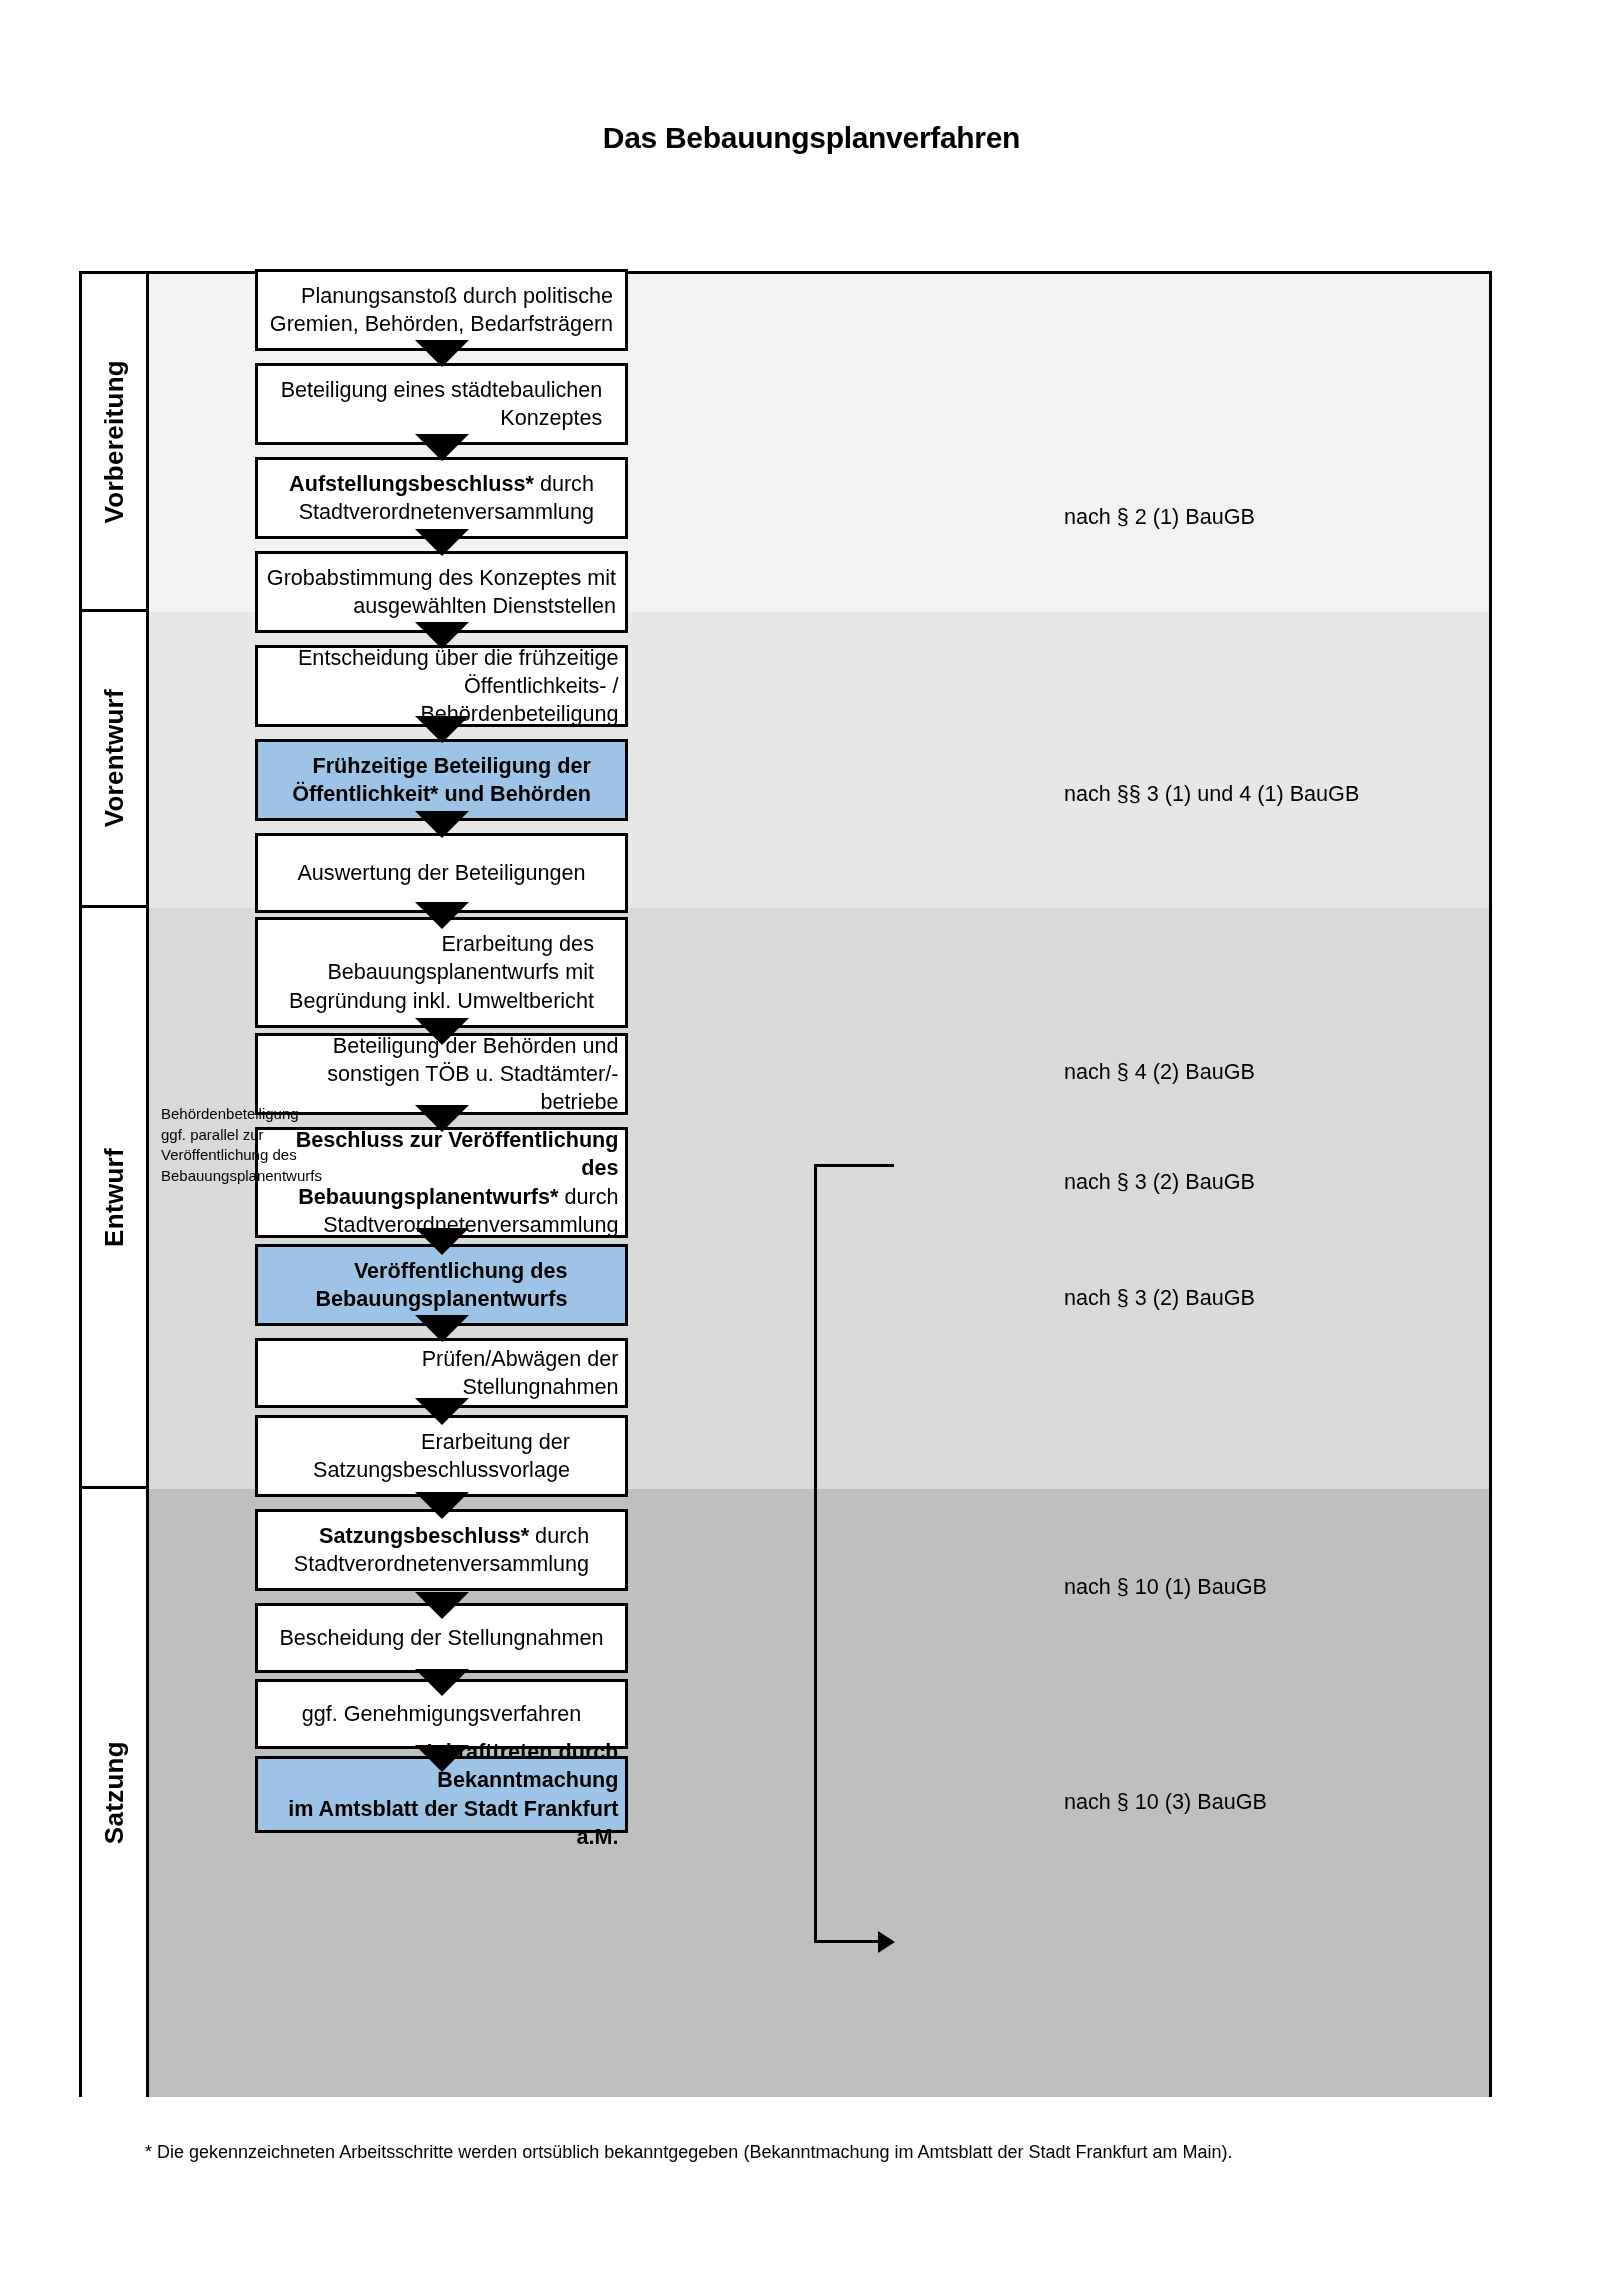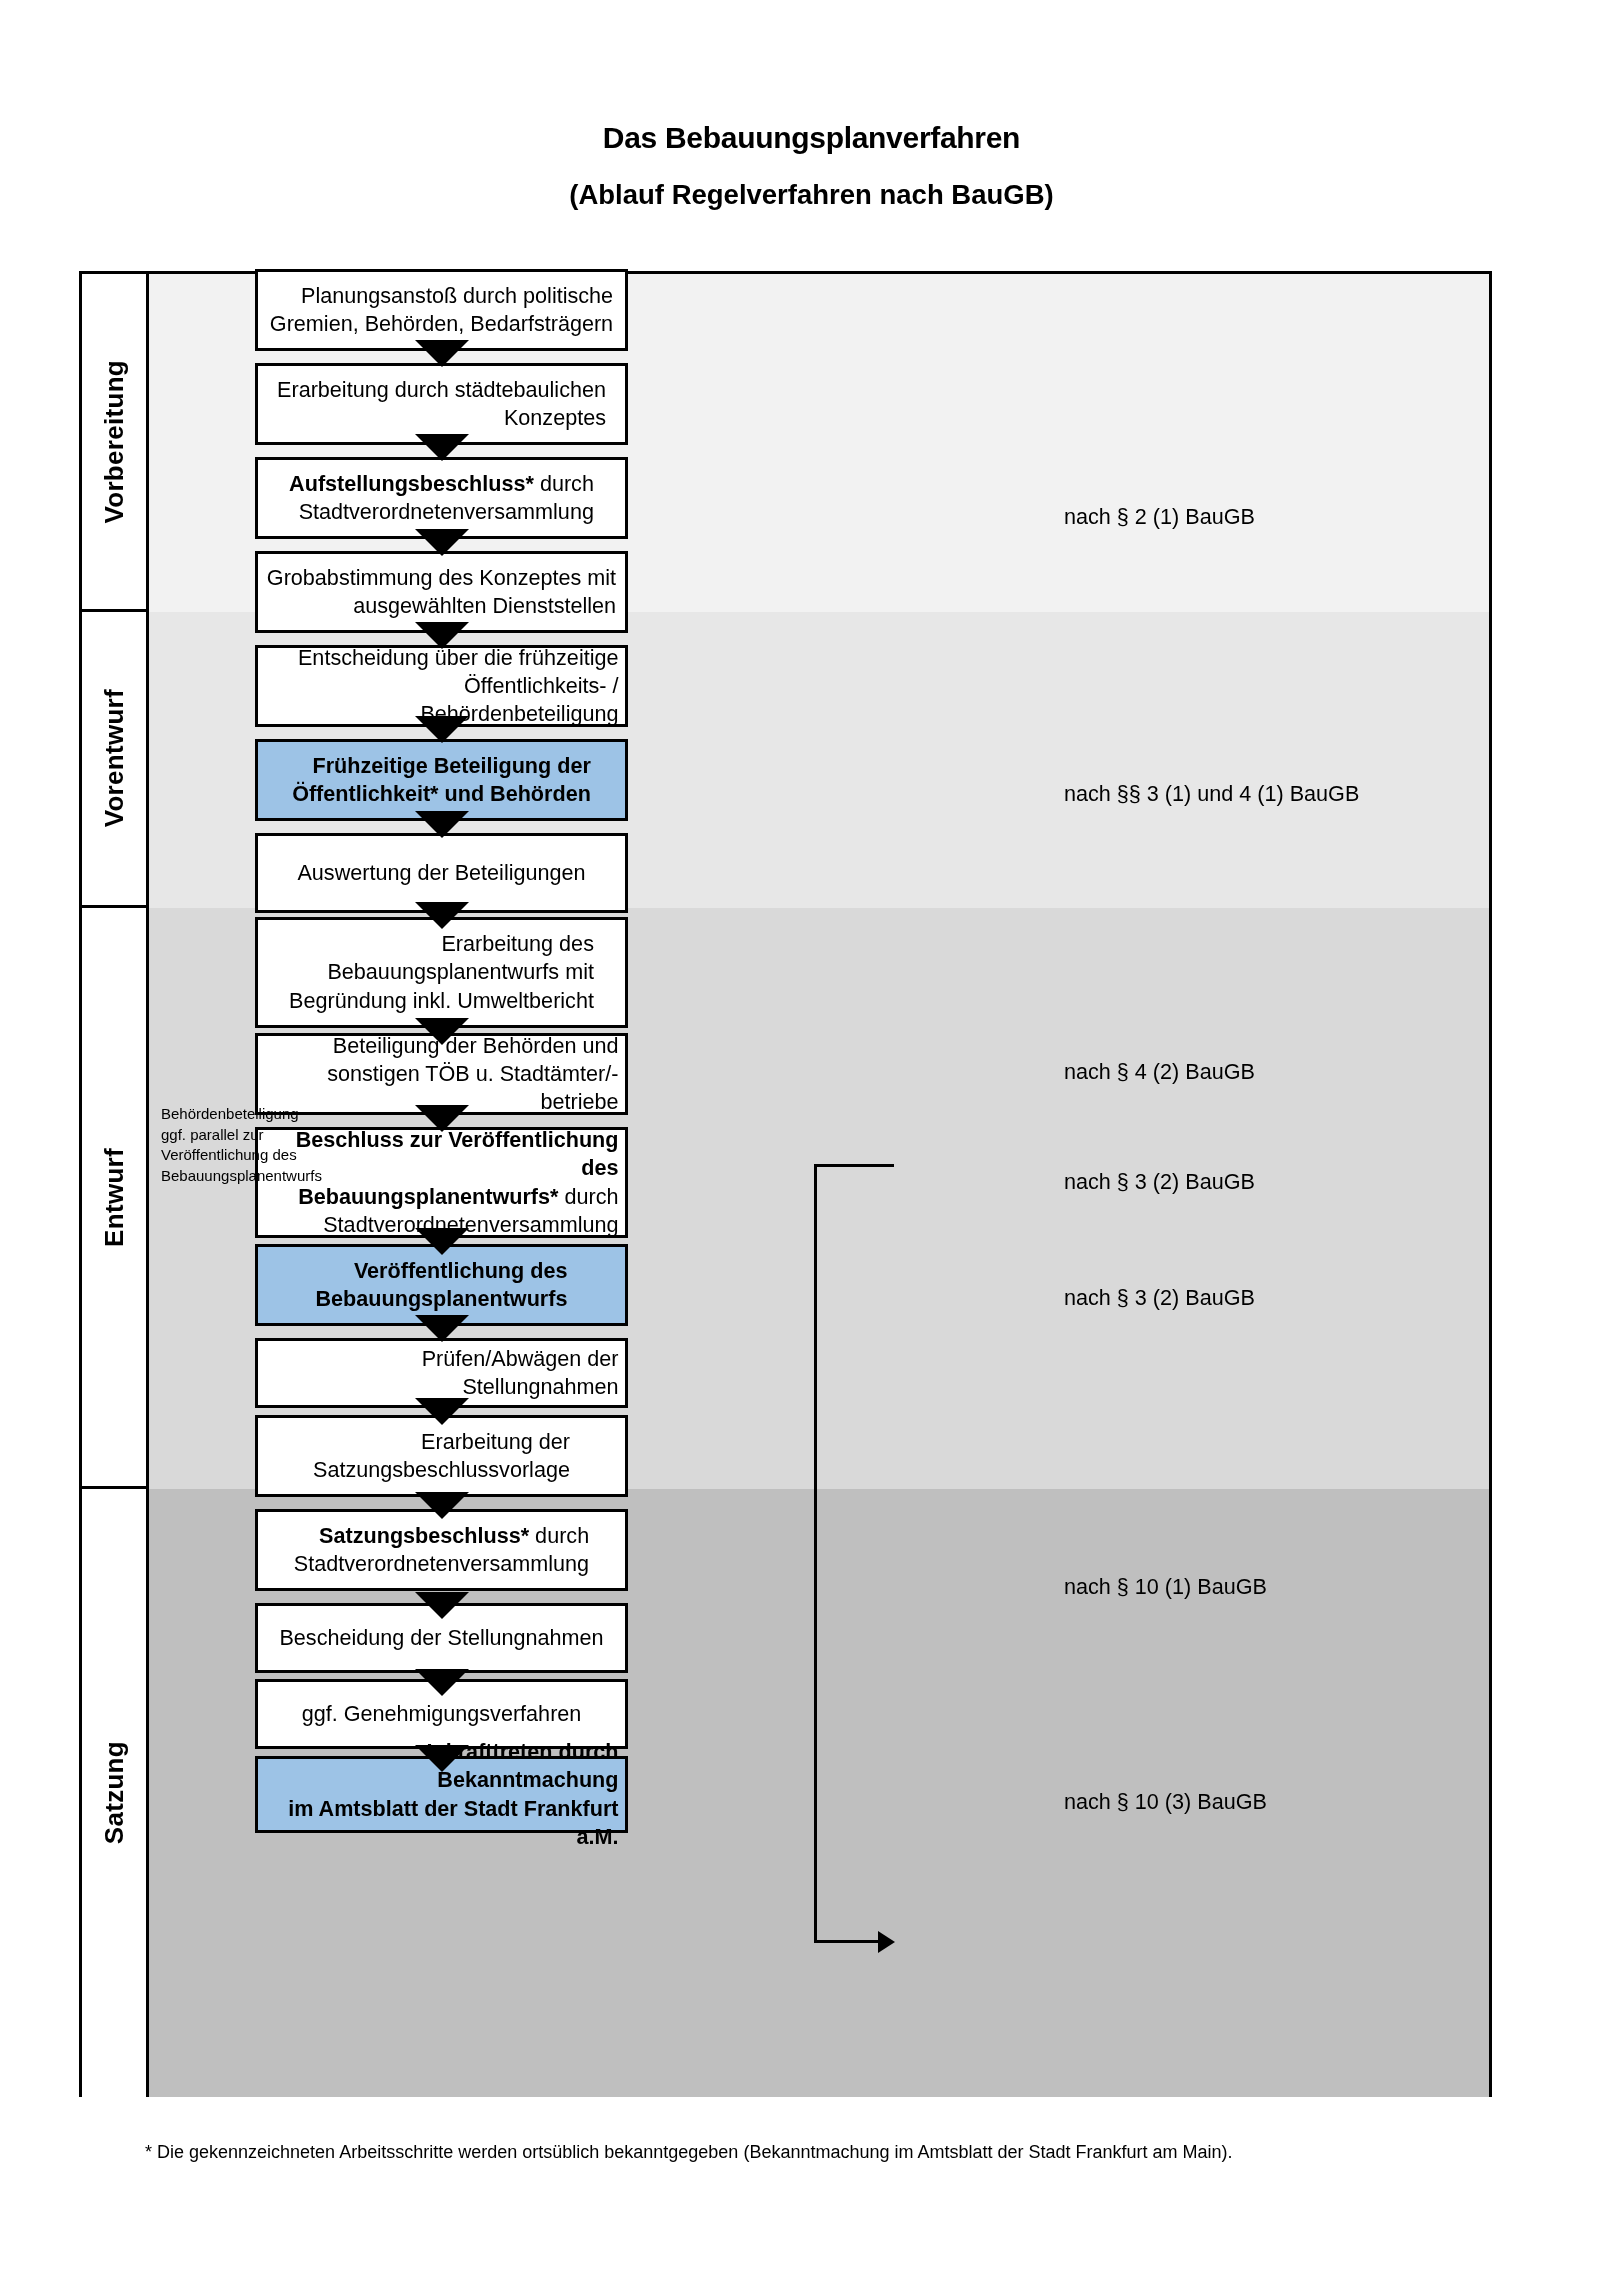--- a/index.html
+++ b/index.html
@@ -139,21 +139,20 @@
     width: 1348px;
     font-size: 18px;
     line-height: 1.55;
   }
 </style>
 </head>
 <body>
 
 <div id="title-block">
   <div id="main-title">Das Bebauungsplanverfahren</div>
-  <div id="subtitle">(Ablauf Regelverfahren nach BauGB)</div>
 </div>
 
 <div id="frame">
 
   <div id="bands">
       <div class="band" style="top: 0px; height: 338px; background: rgb(242, 242, 242);"></div>
       <div class="band" style="top: 338px; height: 296px; background: rgb(231, 231, 231);"></div>
       <div class="band" style="top: 634px; height: 581px; background: rgb(217, 217, 217);"></div>
       <div class="band" style="top: 1215px; height: 608px; background: rgb(191, 191, 191);"></div>
     </div>
@@ -169,21 +168,21 @@
       </div>
       <div class="band-label last" style="top: 1215px; height: 608px;">
         <span>Satzung</span>
       </div>
     </div>
   <div id="nodes">
       <div class="node" style="left: 173px; top: -5.2px; width: 373px; height: 82px;">
         <div><span>Planungsanstoß durch politische</span><br><span>Gremien, Behörden, Bedarfsträgern</span></div>
       </div>
       <div class="node" style="left: 173px; top: 89px; width: 373px; height: 82px;">
-        <div><span>Erarbeitung durch städtebaulichen</span><br><span>Konzeptes</span></div>
+        <div><span>Beteiligung eines städtebaulichen</span><br><span>Konzeptes</span></div>
       </div>
       <div class="node" style="left: 173px; top: 183px; width: 373px; height: 82px;">
         <div><span class="b">Aufstellungsbeschluss*</span><span> durch</span><br><span>Stadtverordnetenversammlung</span></div>
       </div>
       <div class="node" style="left: 173px; top: 277px; width: 373px; height: 82px;">
         <div><span>Grobabstimmung des Konzeptes mit</span><br><span>ausgewählten Dienststellen</span></div>
       </div>
       <div class="node" style="left: 173px; top: 371px; width: 373px; height: 82px;">
         <div><span>Entscheidung über die frühzeitige</span><br><span>Öffentlichkeits- / Behördenbeteiligung</span></div>
       </div>

